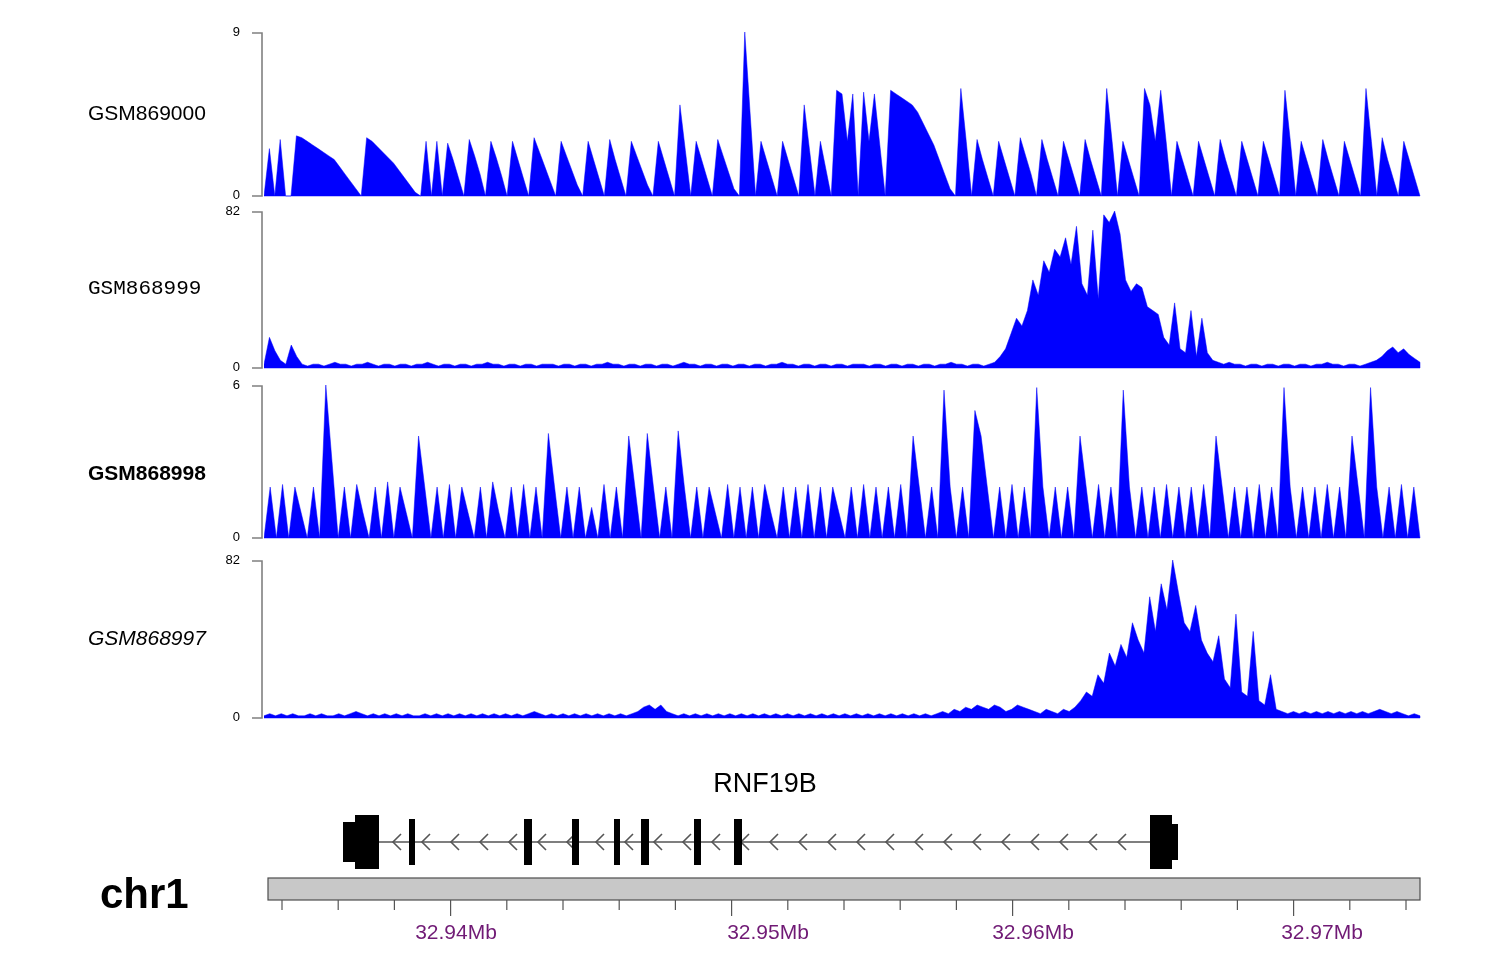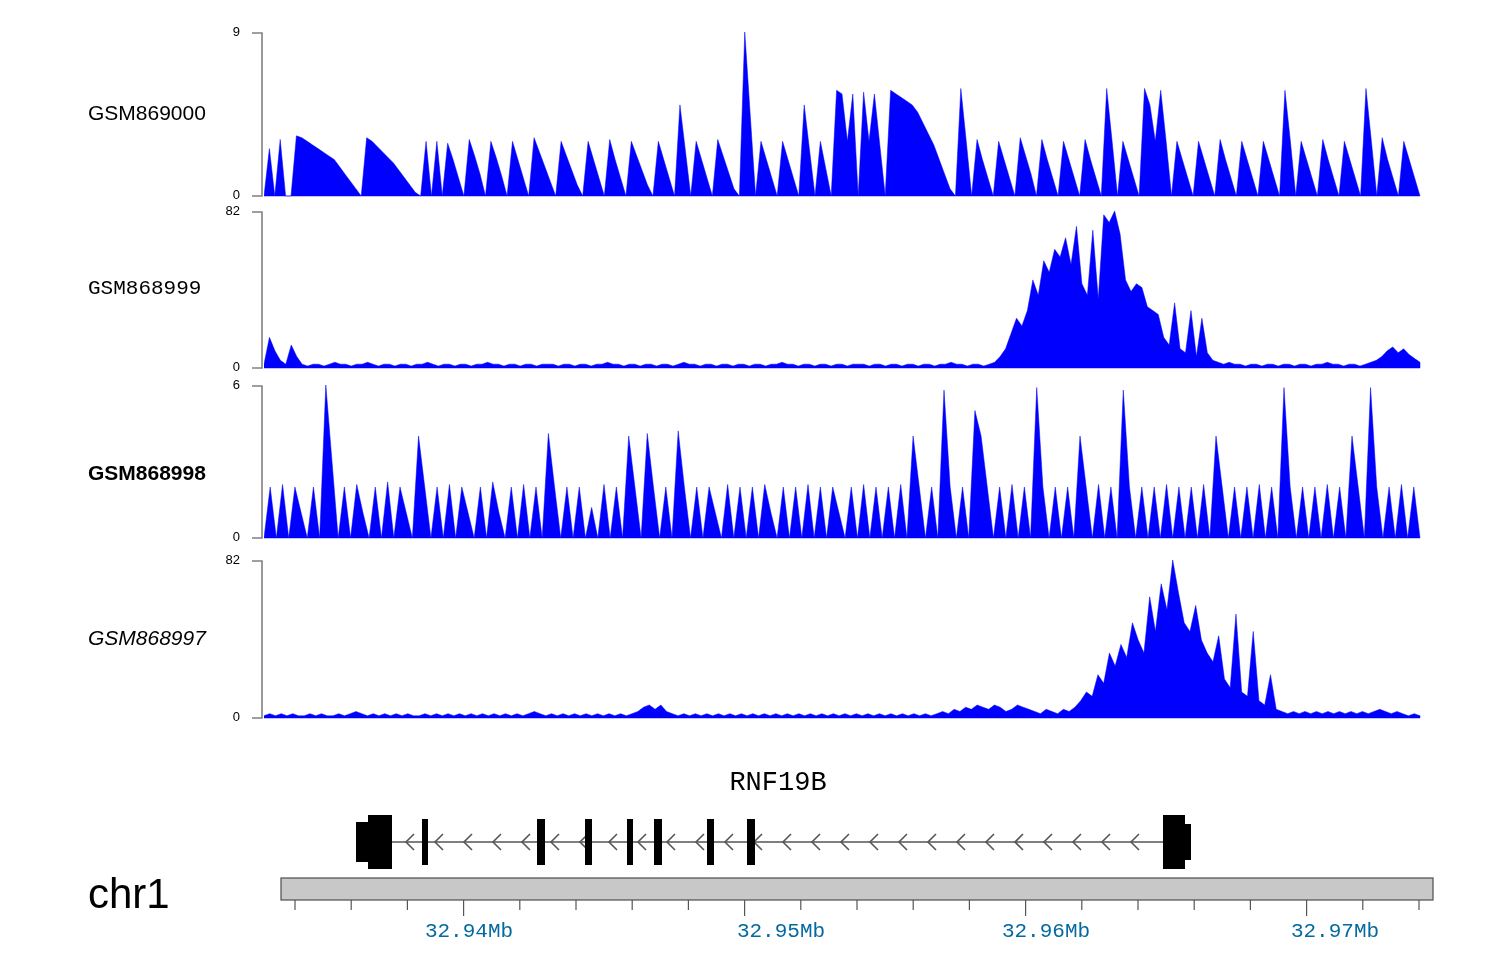--- a/index.html
+++ b/index.html
@@ -45,41 +45,41 @@
     left: 264px;
     top: 0;
   }
   .axis-svg {
     position: absolute;
     left: 250px;
     top: 0;
   }
   .gene-panel {
     position: absolute;
-    left: 13px;
+    left: 0;
     width: 1224px;
-    font-family: Liberation Mono, monospace;
   }
   .chrom-label {
     position: absolute;
-    left: 88px;
+    left: 100px;
     font-size: 42px;
     color: #000000;
     letter-spacing: 0px;
+    font-weight: bold;
   }
   .gene-name {
     position: absolute;
     font-size: 27px;
     color: #000000;
     white-space: nowrap;
   }
   .ruler-label {
     position: absolute;
     font-size: 21px;
-    color: #0369a1;
+    color: #701a75;
     white-space: nowrap;
     transform: translateX(-50%);
   }
 </style>
 </head>
 <body>
 
 <div id="browser">
 
   <div class="track" id="track-0" style="top: 32px; height: 164px;">

